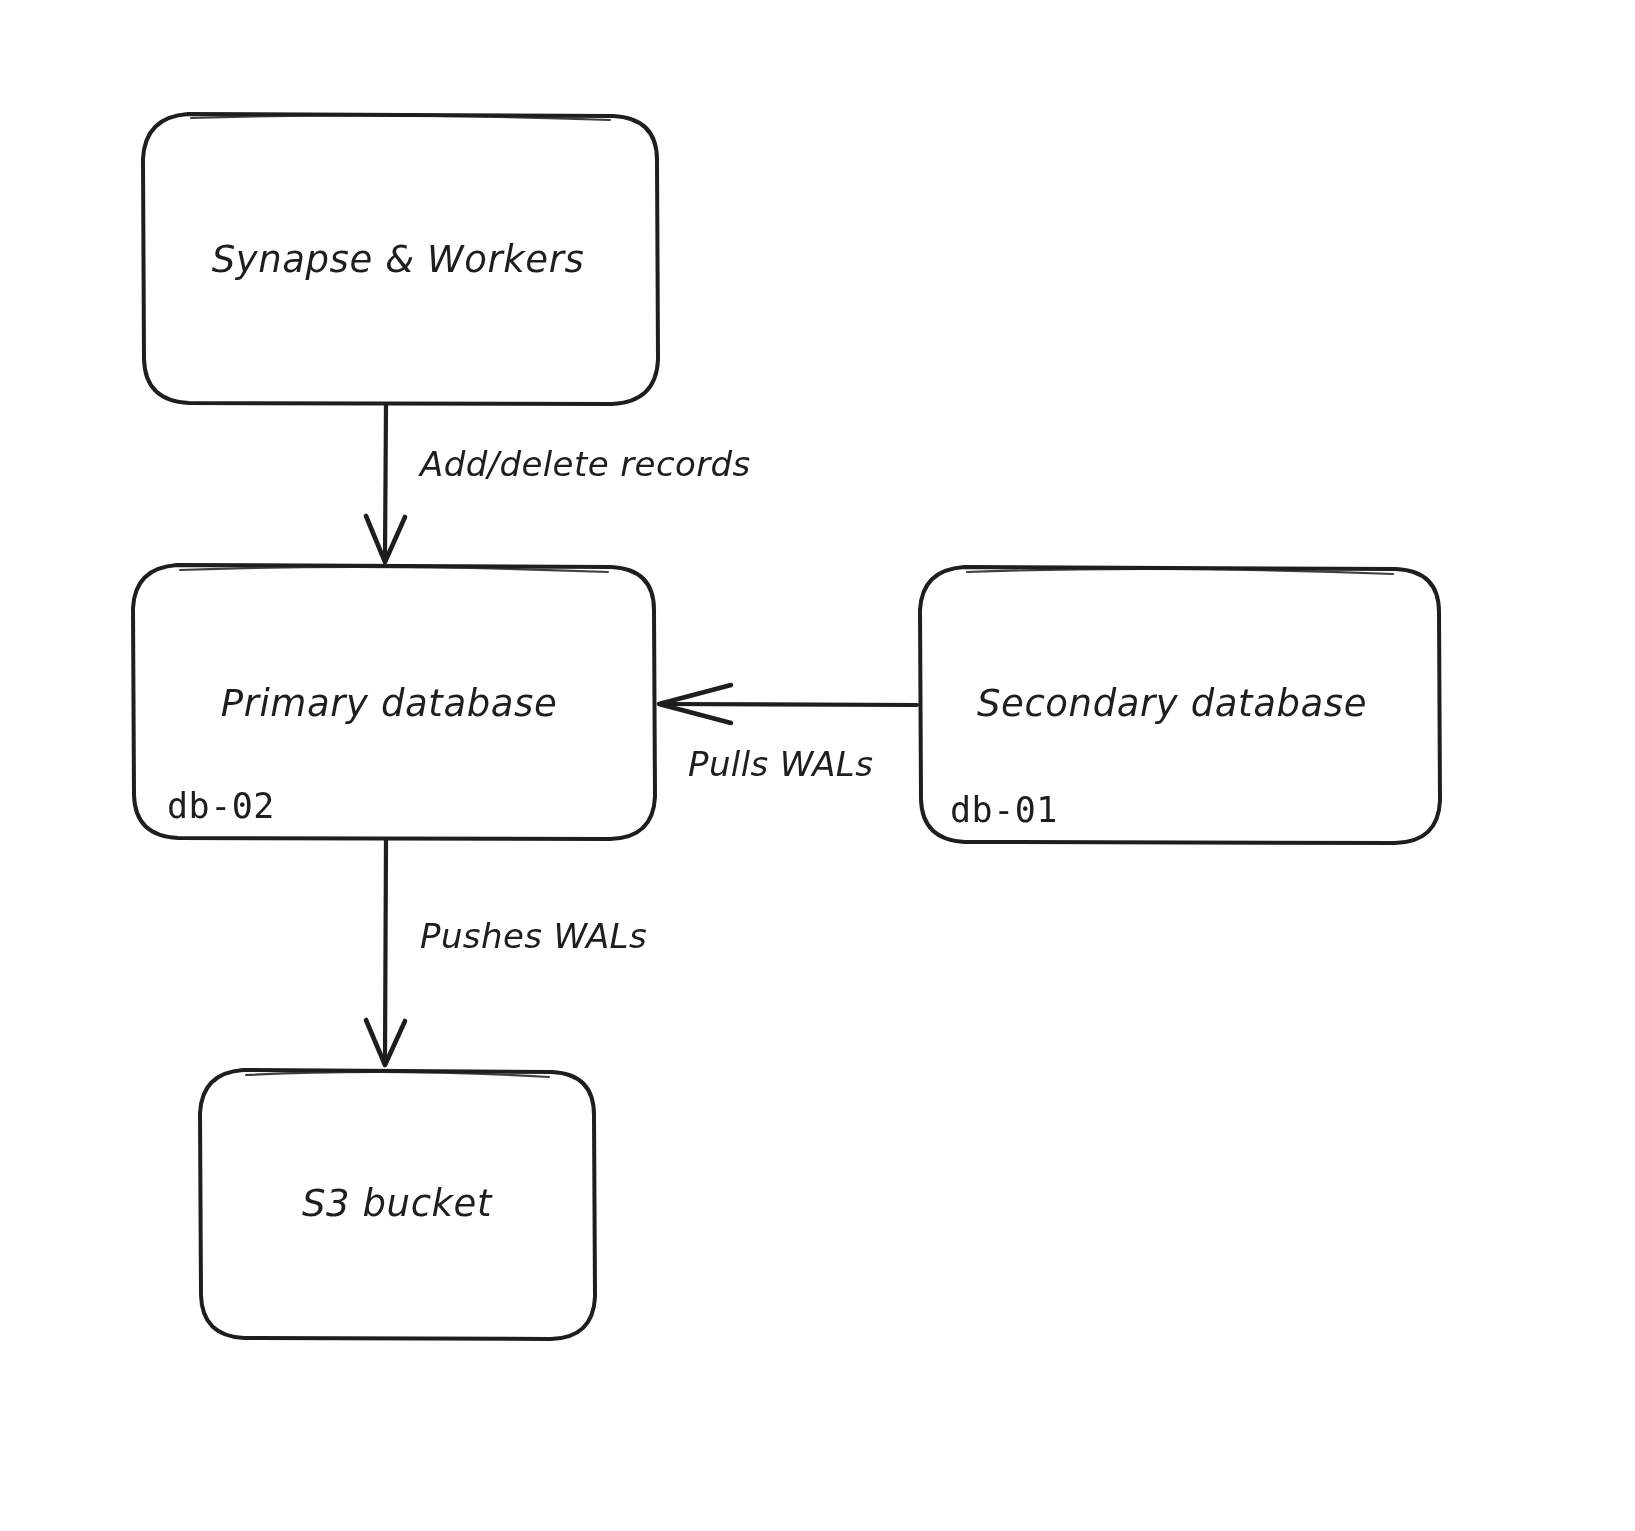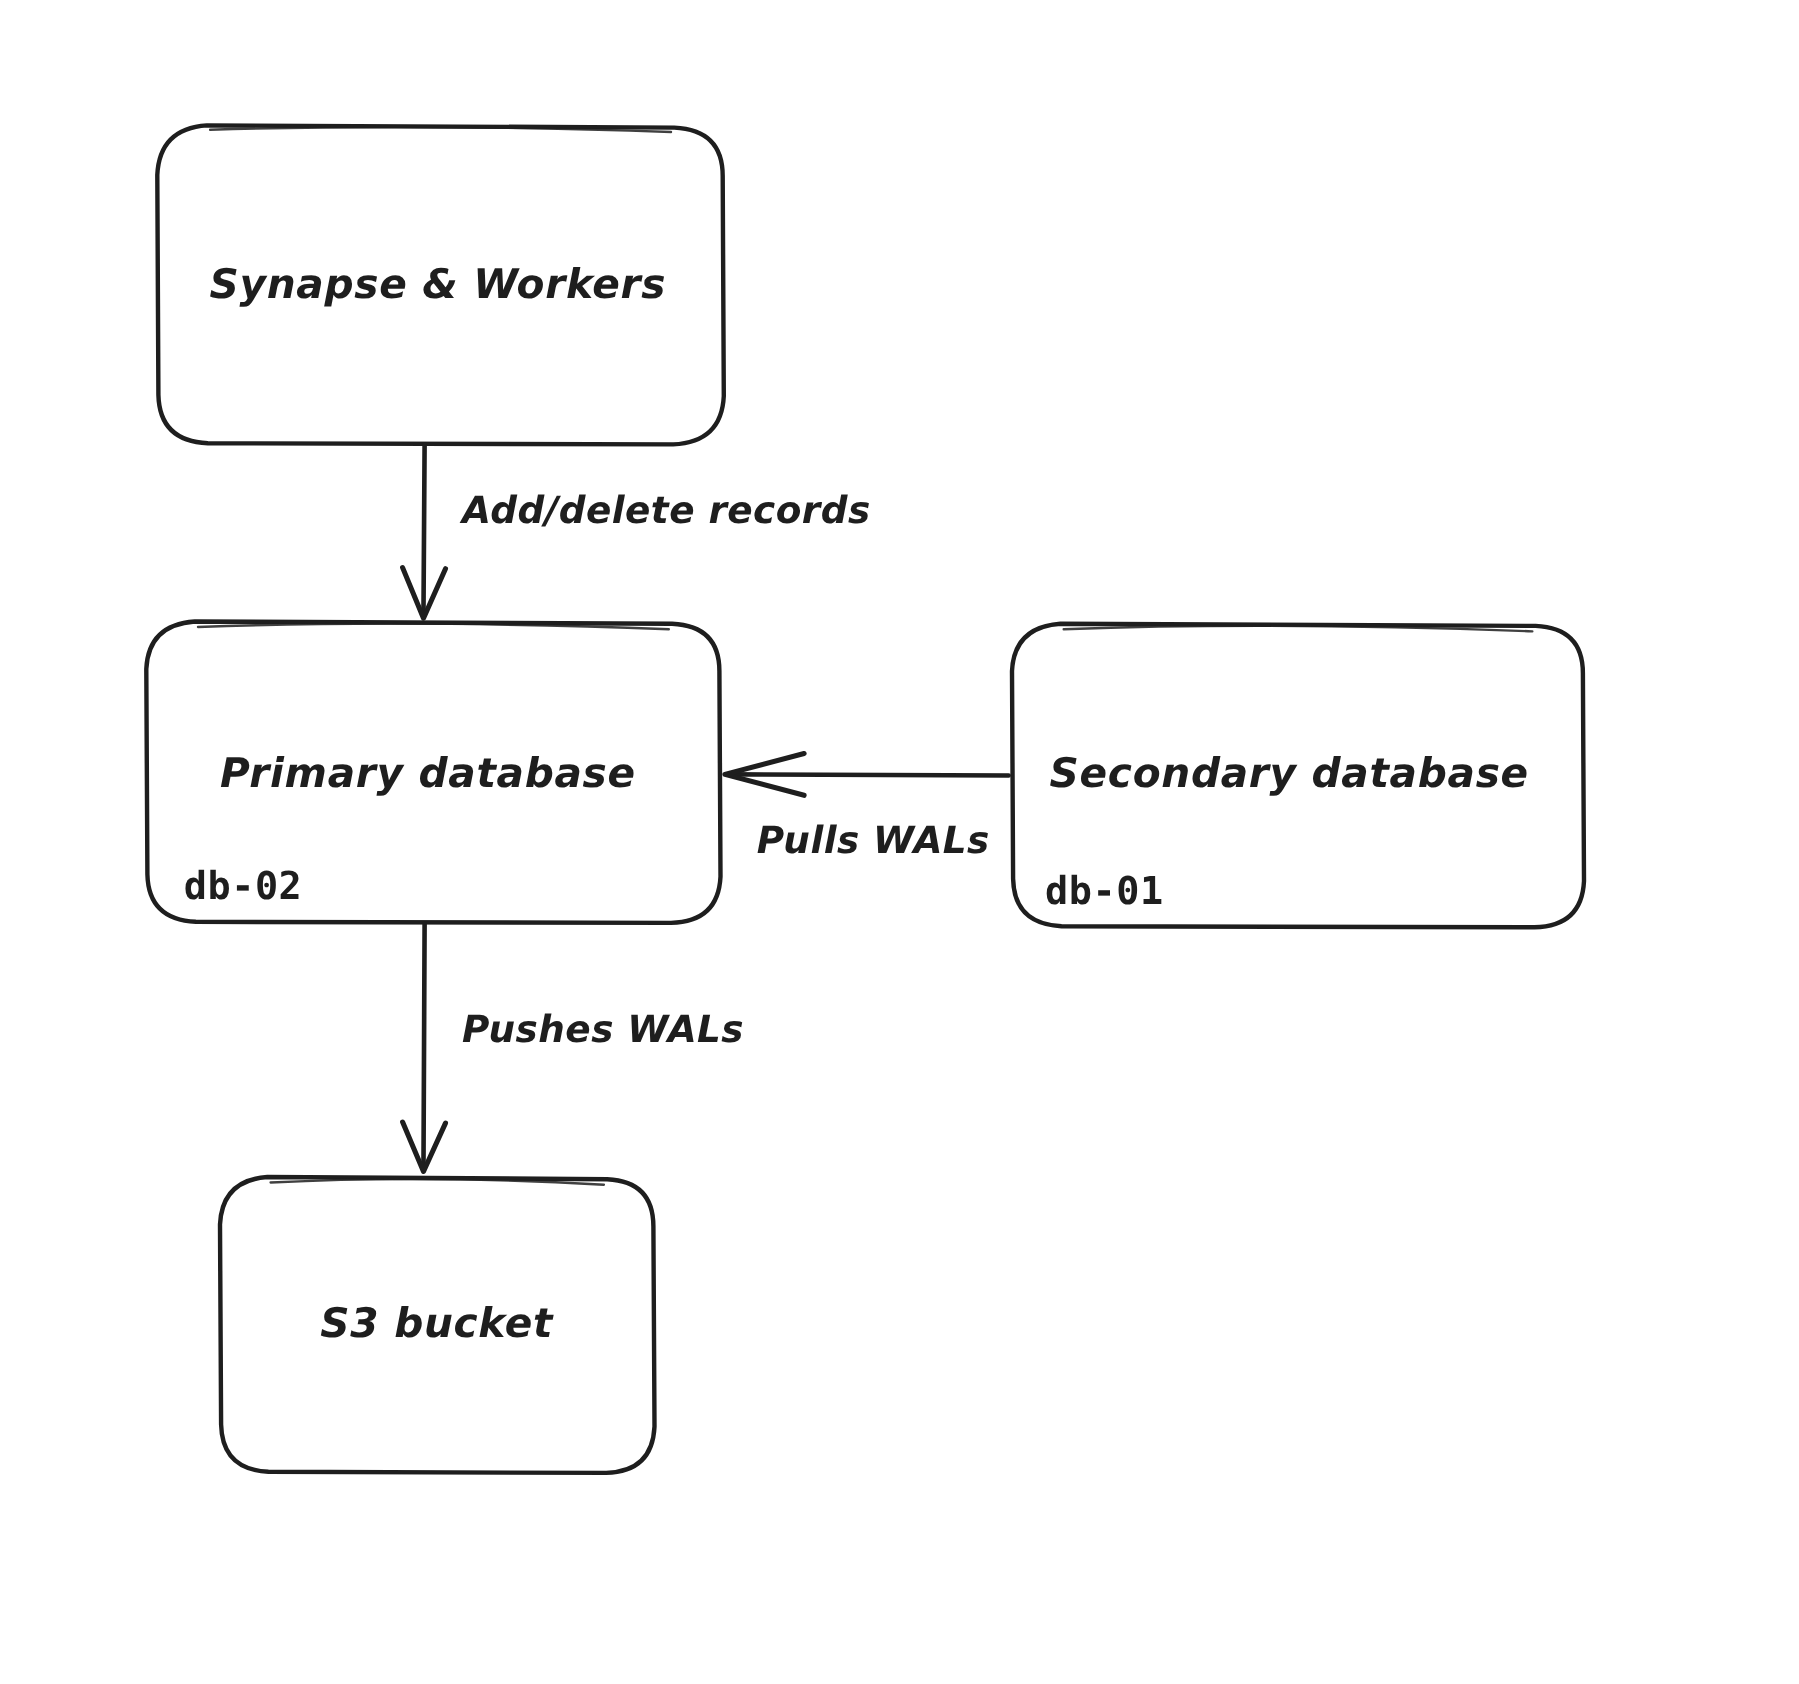--- a/index.html
+++ b/index.html
@@ -13,21 +13,20 @@
     height: 1531px;
     position: relative;
     overflow: hidden;
     font-family: "DejaVu Sans", sans-serif;
   }
   #canvas {
     position: absolute;
     inset: 0;
     width: 1635px;
     height: 1250px;
-    font-weight: bold;
   }
   svg.diagram {
     display: block;
     width: 1635px;
     height: 1531px;
   }
   .node-shape {
     fill: #ffffff;
     stroke: #1e1e1e;
     stroke-width: 4;

